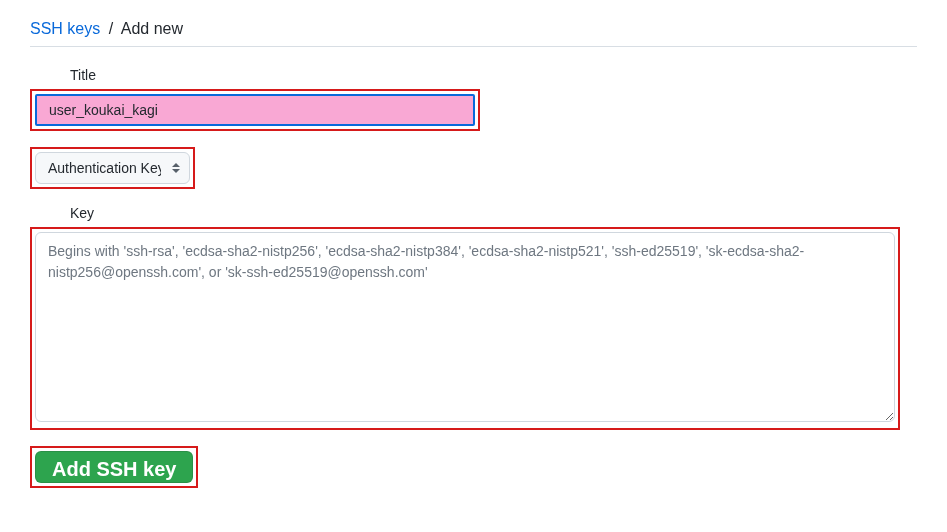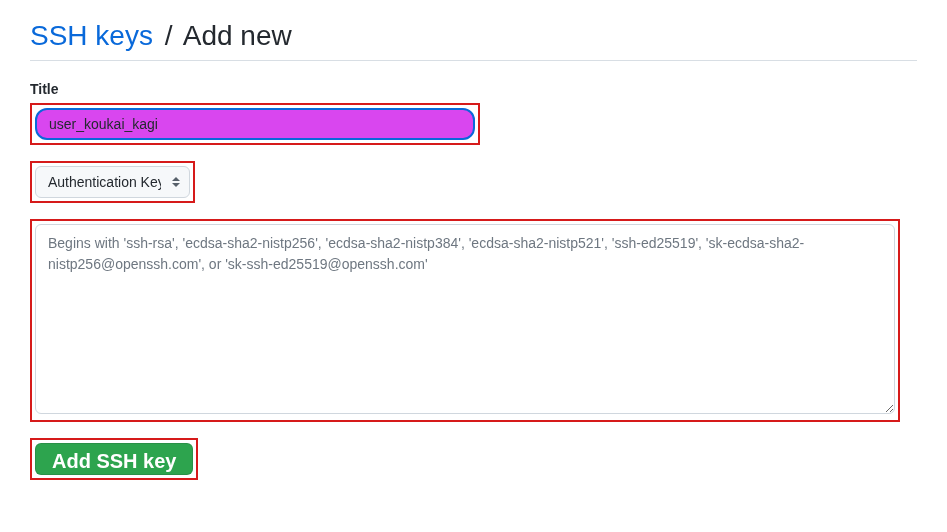--- a/index.html
+++ b/index.html
@@ -8,21 +8,21 @@
       padding: 0;
     }
     body {
       font-family: -apple-system, BlinkMacSystemFont, "Segoe UI", Helvetica, Arial, sans-serif;
       font-size: 14px;
       color: #24292f;
       padding: 20px 30px;
       width: 947px;
     }
     .breadcrumb {
-      font-size: 28px;
+      font-size: 16px;
       font-weight: 400;
       padding-bottom: 8px;
       border-bottom: 1px solid #d8dee4;
       margin-bottom: 20px;
     }
     .breadcrumb-link {
       color: #0969da;
       text-decoration: none;
       cursor: pointer;
     }
@@ -31,41 +31,42 @@
       margin: 0 4px;
     }
     .breadcrumb-current {
       color: #24292f;
     }
     .form-group {
       margin-bottom: 16px;
     }
     .form-label {
       display: block;
-      font-weight: 700;
+      font-weight: 400;
       margin-bottom: 6px;
       font-size: 14px;
+      margin-left: 40px;
     }
     .highlight-red {
       border: 2.5px solid #d61a1a;
       padding: 3px;
       display: inline-block;
     }
     .highlight-red.block {
       display: block;
     }
     .text-input {
       width: 440px;
       height: 32px;
       padding: 5px 12px;
       font-size: 14px;
       border: 2px solid #0969da;
-      border-radius: 12px;
+      border-radius: 2px;
       outline: none;
-      background: #d946ef;
+      background: #f9a8d4;
       color: #24292f;
     }
     .select-wrapper {
       position: relative;
       display: inline-block;
     }
     .select-input {
       width: 155px;
       height: 32px;
       padding: 5px 28px 5px 12px;
@@ -163,20 +164,21 @@
       </select>
       <span class="select-caret">
         <span class="caret-up"></span>
         <span class="caret-down"></span>
       </span>
     </span>
   </span>
 </div>
 
 <div class="form-group key-group">
+  <label class="form-label">Key</label>
   <div class="highlight-red block key-highlight">
     <textarea class="textarea-input" placeholder="Begins with 'ssh-rsa', 'ecdsa-sha2-nistp256', 'ecdsa-sha2-nistp384', 'ecdsa-sha2-nistp521', 'ssh-ed25519', 'sk-ecdsa-sha2-nistp256@openssh.com', or 'sk-ssh-ed25519@openssh.com'" style=""></textarea>
   </div>
 </div>
 
 <div class="submit-row">
   <span class="highlight-red">
     <button class="btn-primary">Add SSH key</button>
   </span>
 </div>

